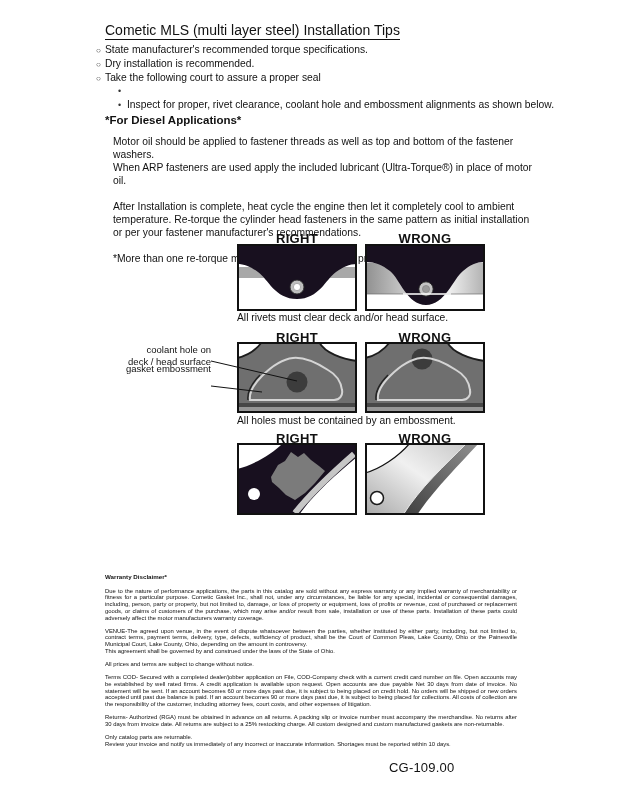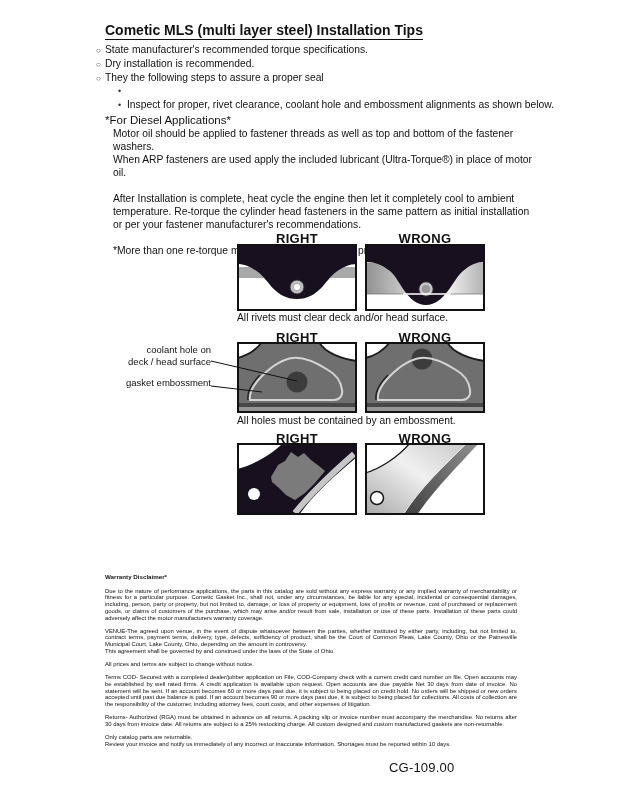--- a/index.html
+++ b/index.html
@@ -2,30 +2,30 @@
 <html><head>
 <meta charset="utf-8">
 <style>
   html,body{margin:0;padding:0;background:#ffffff;}
   .page{
     position:relative;width:618px;height:800px;background:#ffffff;overflow:hidden;
     font-family:"Liberation Sans","DejaVu Sans",sans-serif;color:#111111;
   }
   .abs{position:absolute;}
   .title{
-    left:105px;top:22px;font-size:14px;font-weight:bold;
+    left:105px;top:22px;font-size:14px;font-weight:normal;
     border-bottom:1.5px solid #111;padding-bottom:1px;white-space:nowrap;
   }
   .bullets{left:96px;top:43px;font-size:10.3px;line-height:13px;white-space:nowrap;}
   .b-row{display:flex;align-items:baseline;}
   .b-mark{width:9px;font-size:8px;color:#333;flex:0 0 9px;}
   .sub{margin-left:22px;}
   .sub .b-mark{font-size:9px;}
   .diesel{left:105px;top:114px;width:440px;font-size:10.3px;line-height:13px;}
-  .diesel h2{font-size:11.5px;font-weight:normal;margin:0 0 0 0;}
+  .diesel h2{font-size:11.5px;font-weight:bold;margin:0 0 8px 0;}
   .diesel p{margin:0 0 13px 8px;white-space:pre-line;}
   .dg-label{width:120px;text-align:center;font-size:13px;font-weight:600;letter-spacing:.3px;}
   .caption{font-size:10.3px;line-height:11px;white-space:pre-line;}
   .ann{font-size:9.5px;line-height:11.5px;text-align:right;white-space:pre-line;}
   .legal{left:105px;top:574px;width:412px;font-size:5.9px;line-height:6.7px;text-align:justify;}
   .legal .lg-head{font-weight:bold;font-size:6.2px;margin:0 0 7px 0;}
   .legal p{margin:0;}
   .lg-group{margin:0 0 6.5px 0;}
   .footer{left:389px;top:760px;font-size:13px;letter-spacing:.2px;}
   svg{display:block;}
@@ -41,21 +41,21 @@
     <div class="b-row">
         <span class="b-mark">○</span>
         <span>State manufacturer's recommended torque specifications.</span>
       </div>
     <div class="b-row">
         <span class="b-mark">○</span>
         <span>Dry installation is recommended.</span>
       </div>
     <div class="b-row">
         <span class="b-mark">○</span>
-        <span>They the following steps to assure a proper seal</span>
+        <span>Take the following court to assure a proper seal</span>
       </div>
     <div class="b-row sub">
         <span class="b-mark">•</span>
       </div>
     <div class="b-row sub">
         <span class="b-mark">•</span>
         <span>Inspect for proper, rivet clearance, coolant hole and embossment alignments as shown below.</span>
       </div>
   </div>
 
@@ -101,21 +101,21 @@
     <rect x="1" y="1" width="118" height="65" fill="none" stroke="#111111" stroke-width="2"></rect>
   </svg>
 
   <div class="abs caption" style="left:237px;top:312px;">All rivets must clear deck and/or head surface.</div>
 
   <div class="abs dg-label" style="left:237px;top:330px;">RIGHT</div>
   <div class="abs dg-label" style="left:365px;top:330px;">WRONG</div>
 
   <div class="abs ann" style="right:407px;top:344px;">coolant hole on
 deck / head surface</div>
-  <div class="abs ann" style="right:407px;top:377px;">gasket embossment</div>
+  <div class="abs ann" style="right:407px;top:363px;">gasket embossment</div>
 
   <svg class="abs" style="left:237px;top:342px;" width="120" height="71" viewBox="0 0 120 71">
     <rect width="120" height="71" fill="#ffffff"></rect>
     <path d="M0,16 C10,14 19,8 25,0 L82,0 C88,11 105,17 120,19 L120,71 L0,71 Z" fill="#6f6f6f"></path>
     <rect x="0" y="61" width="120" height="4" fill="#474747"></rect>
     <rect x="0" y="65" width="120" height="6" fill="#969696"></rect>
     <path d="M0,16 C10,14 19,8 25,0" fill="none" stroke="#1c1c1c" stroke-width="1.8"></path>
     <path d="M82,0 C88,11 105,17 120,19" fill="none" stroke="#1c1c1c" stroke-width="1.8"></path>
     <path d="M11,58 C10,50 14,42 23,33" fill="none" stroke="#242424" stroke-width="1.5"></path>
     <path d="M13,58 C12,51 16,43 25,34 C34,25 46,17 56,16 C66,15 80,21 91,28 C100,33 104,40 105,48 C106,53 103,58 97,58 L20,58 C15,58 13,58 13,58 Z" fill="none" stroke="#d4d4d4" stroke-width="2"></path>

